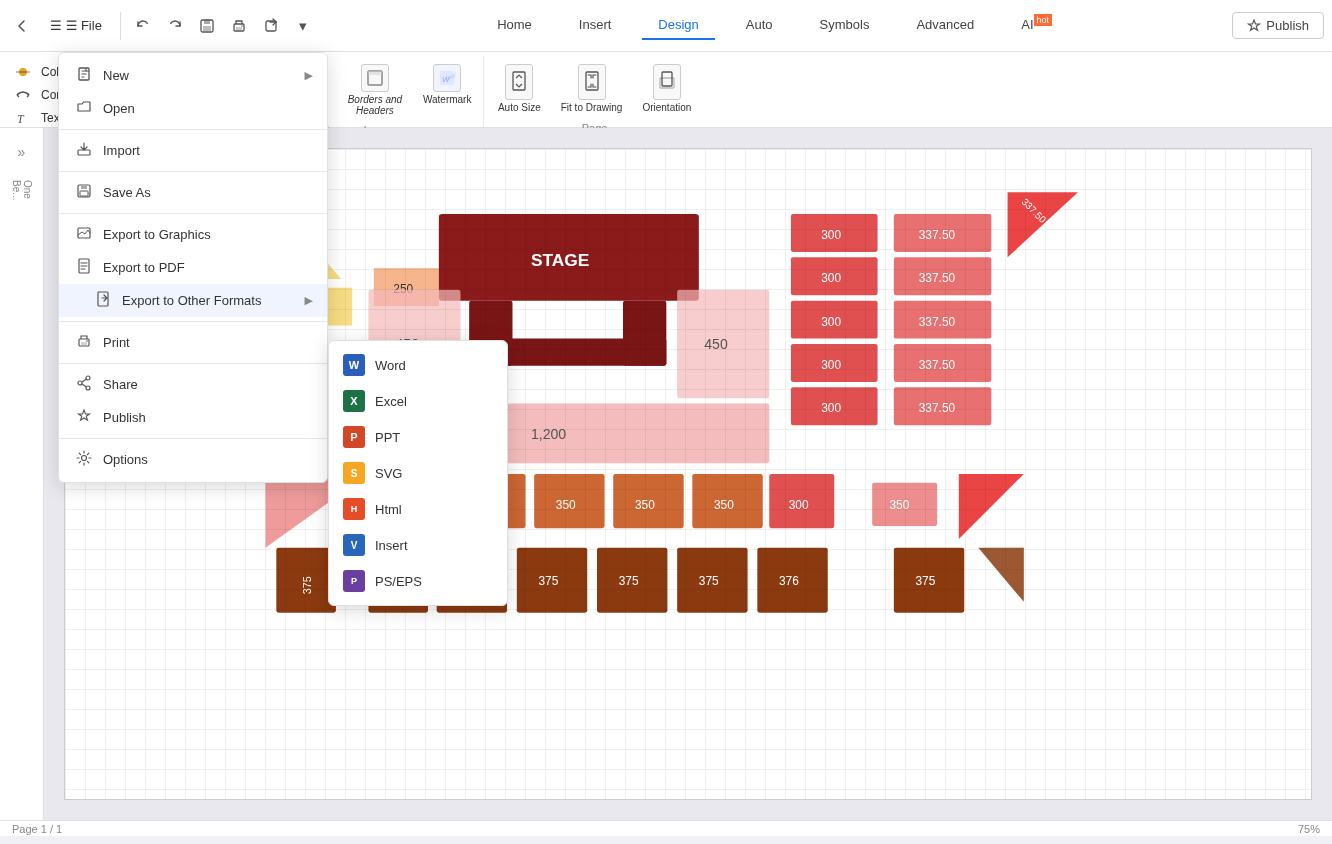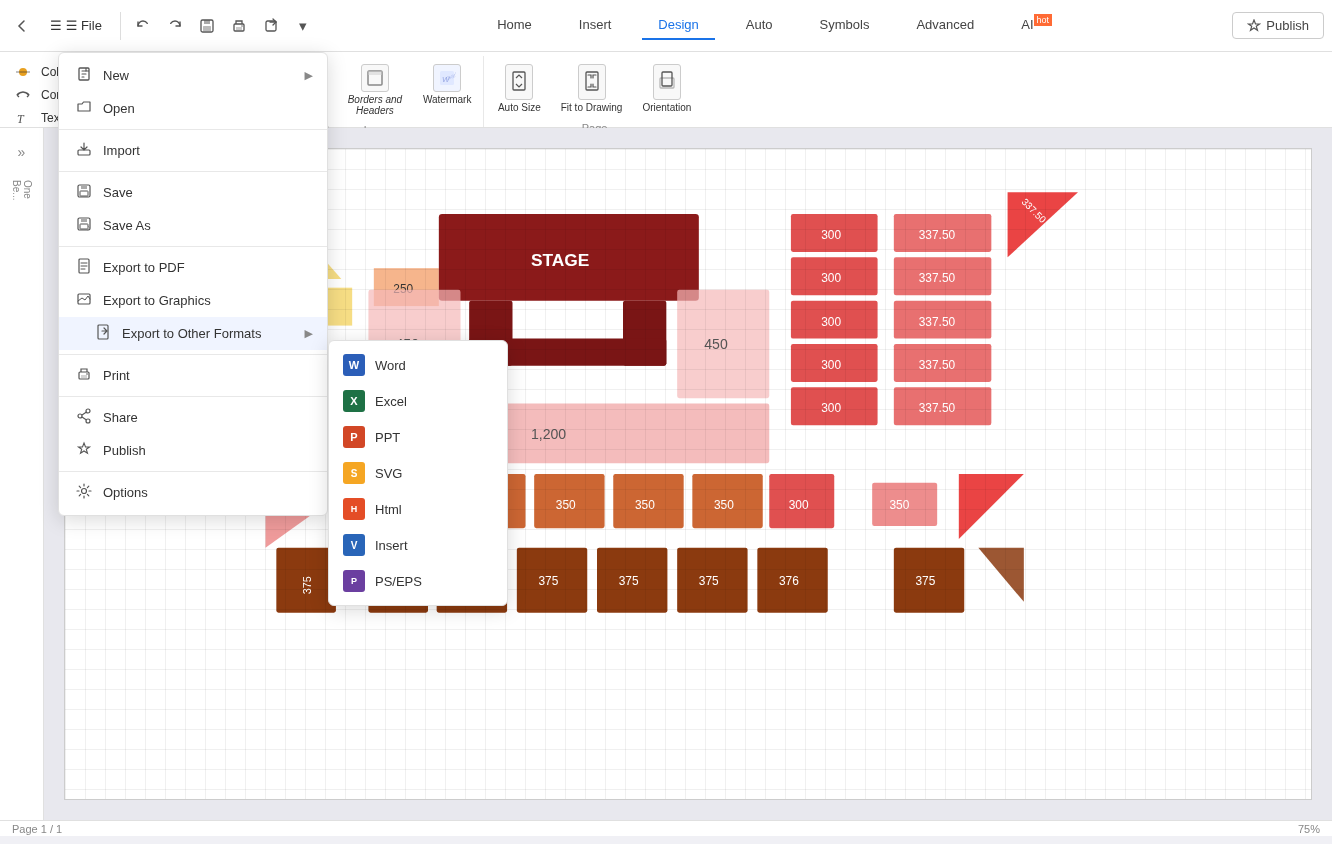--- a/index.html
+++ b/index.html
@@ -612,62 +612,52 @@
     <span class="menu-icon">
       <svg width="16" height="16" viewBox="0 0 16 16">
           <rect x="2" y="9" width="12" height="5" rx="1" stroke="#555" stroke-width="1.2" fill="none"></rect>
           <path d="M8 2v7M5 6l3 3 3-3" stroke="#555" stroke-width="1.2" stroke-linecap="round" fill="none"></path>
         </svg>
     </span>
     <span>Import</span>
   </div>
   <div class="menu-separator"></div>
 
-  <div class="menu-item">
-    <span class="menu-icon">
-      <svg width="16" height="16" viewBox="0 0 16 16">
-          <rect x="2" y="2" width="12" height="12" rx="1.5" stroke="#555" stroke-width="1.2" fill="none"></rect>
-          <rect x="5" y="2" width="6" height="4" fill="#aaa"></rect>
-          <rect x="4" y="8" width="8" height="5" rx="0.5" stroke="#555" stroke-width="1" fill="none"></rect>
-        </svg>
-    </span>
-    <span>Save</span>
-  </div>
 
   <div class="menu-item">
     <span class="menu-icon">
       <svg width="16" height="16" viewBox="0 0 16 16">
           <rect x="2" y="2" width="12" height="12" rx="1.5" stroke="#555" stroke-width="1.2" fill="none"></rect>
           <rect x="5" y="2" width="6" height="4" fill="#aaa"></rect>
           <rect x="4" y="8" width="8" height="5" rx="0.5" stroke="#555" stroke-width="1" fill="none"></rect>
           <path d="M12 10l2 2-2 2" stroke="#888" stroke-width="1" fill="none" stroke-linecap="round"></path>
         </svg>
     </span>
     <span>Save As</span>
   </div>
   <div class="menu-separator"></div>
 
   <div class="menu-item">
     <span class="menu-icon">
       <svg width="16" height="16" viewBox="0 0 16 16">
+          <rect x="2" y="3" width="12" height="10" rx="1" stroke="#555" stroke-width="1.2" fill="none"></rect>
+          <path d="M2 10l4-3 3 2 3-4 2 3" stroke="#555" stroke-width="1" fill="none" stroke-linecap="round"></path>
+        </svg>
+    </span>
+    <span>Export to Graphics</span>
+  </div>
+
+  <div class="menu-item">
+    <span class="menu-icon">
+      <svg width="16" height="16" viewBox="0 0 16 16">
           <rect x="3" y="1" width="10" height="14" rx="1" stroke="#555" stroke-width="1.2" fill="none"></rect>
           <path d="M5 5h6M5 8h6M5 11h4" stroke="#555" stroke-width="1" stroke-linecap="round"></path>
         </svg>
     </span>
     <span>Export to PDF</span>
-  </div>
-
-  <div class="menu-item">
-    <span class="menu-icon">
-      <svg width="16" height="16" viewBox="0 0 16 16">
-          <rect x="2" y="3" width="12" height="10" rx="1" stroke="#555" stroke-width="1.2" fill="none"></rect>
-          <path d="M2 10l4-3 3 2 3-4 2 3" stroke="#555" stroke-width="1" fill="none" stroke-linecap="round"></path>
-        </svg>
-    </span>
-    <span>Export to Graphics</span>
   </div>
 
   <div class="menu-item active">
     <span class="menu-icon">
       <svg width="16" height="16" viewBox="0 0 16 16">
           <rect x="3" y="1" width="10" height="14" rx="1" stroke="#555" stroke-width="1.2" fill="none"></rect>
           <path d="M9 4l3 3-3 3M12 7H7" stroke="#555" stroke-width="1.2" fill="none" stroke-linecap="round"></path>
         </svg>
     </span>
     <span>Export to Other Formats</span>

